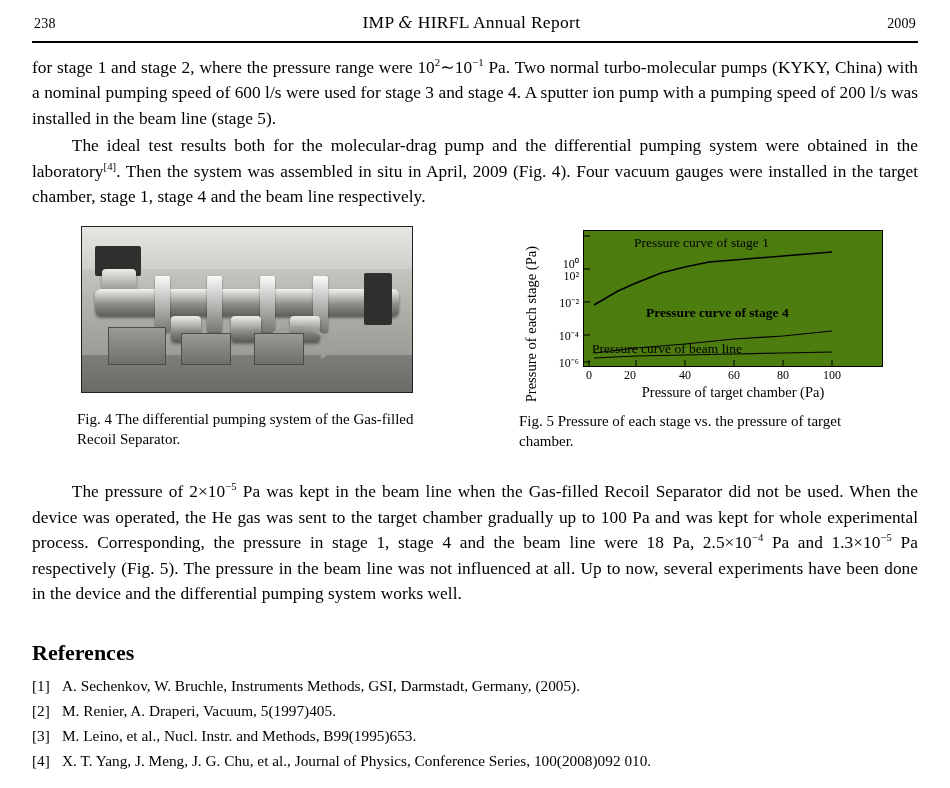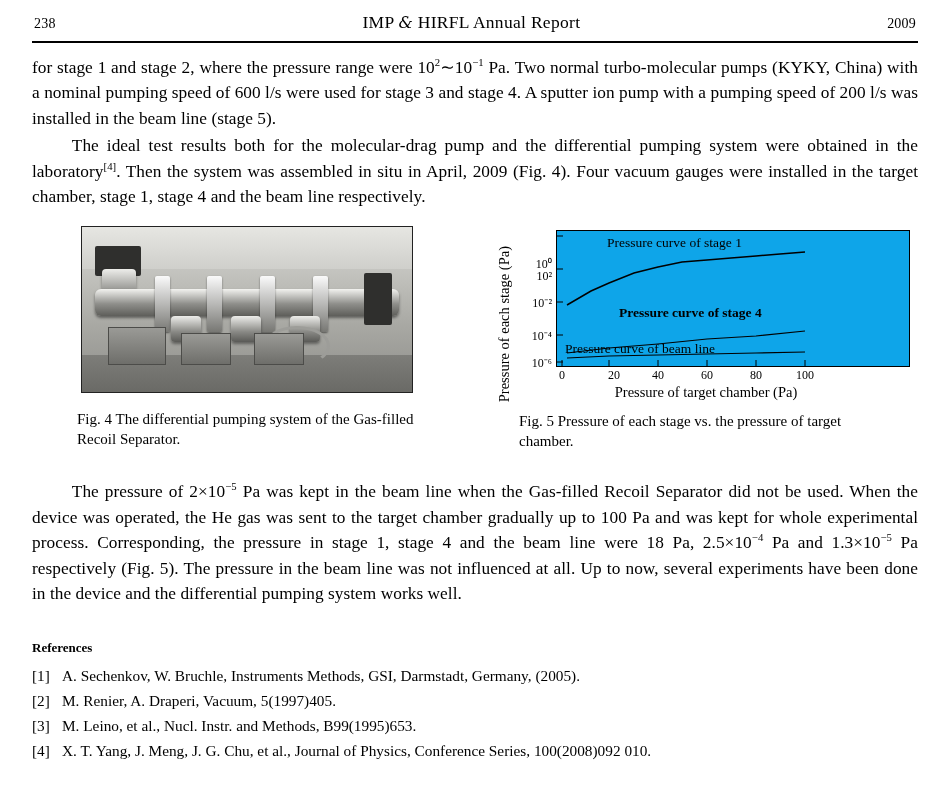--- a/index.html
+++ b/index.html
@@ -195,24 +195,24 @@
   }
   .ytick {
     position: absolute;
     right: 4px;
     font-size: 12px;
     transform: translateY(-50%);
     white-space: nowrap;
   }
   .plotbox {
     position: relative;
-    width: 354px;
+    width: 300px;
     height: 137px;
     border: 1.3px solid #000;
-    background: #0ea5e9;
+    background: #4d7c0f;
     box-sizing: border-box;
   }
   .plotbox svg {
     position: absolute;
     left: 0; top: 0;
   }
   .curve-label {
     position: absolute;
     font-size: 13.5px;
     white-space: nowrap;
@@ -235,21 +235,21 @@
     text-align: center;
     font-size: 14.5px;
     margin-top: 1px;
   }
   
   .lower-text {
     margin: 28px 4px 0 4px;
   }
   
   .refs-head {
-    font-size: 13px;
+    font-size: 22px;
     font-weight: bold;
     margin: 34px 4px 8px 4px;
     font-family: "Liberation Serif", serif;
   }
   .ref-list {
     margin: 0 4px;
     font-size: 15.3px;
     line-height: 1.62;
   }
   .ref-item {
@@ -344,21 +344,21 @@
 
                 <polyline fill="none" stroke="#000" stroke-width="1.2" points="10,127 52,125 101,124 150,123 199,122 248,121"></polyline>
               </svg>
               <div class="curve-label" style="left:50px; top:4px;">Pressure curve of stage 1</div>
               <div class="curve-label" style="left:62px; top:74px;font-weight:bold;">Pressure curve of stage 4</div>
               <div class="curve-label" style="left:8px; top:110px;">Pressure curve of beam line</div>
             </div>
           </div>
           <div class="xtick-row">
             <span class="xtick" style="left:6px;">0</span>
-            <span class="xtick" style="left:58px;">20</span>
+            <span class="xtick" style="left:47px;">20</span>
             <span class="xtick" style="left:102px;">40</span>
             <span class="xtick" style="left:151px;">60</span>
             <span class="xtick" style="left:200px;">80</span>
             <span class="xtick" style="left:249px;">100</span>
           </div>
           <div class="xlabel">Pressure of target chamber (Pa)</div>
         </div>
       </div>
       <div class="caption">Fig. 5  Pressure of each stage vs. the pressure of target chamber.</div>
     </div>

